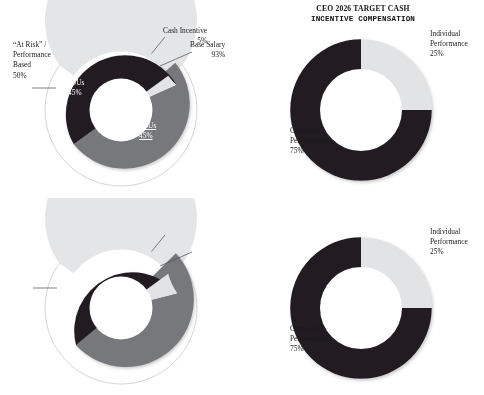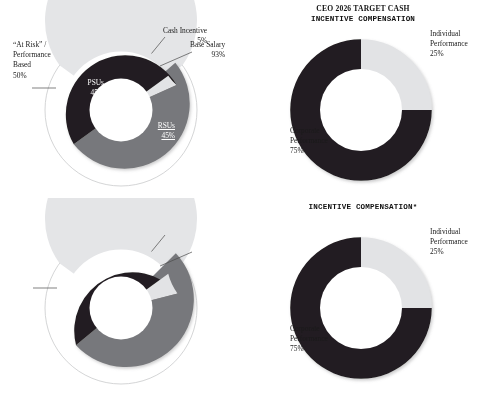--- a/index.html
+++ b/index.html
@@ -60,21 +60,21 @@
     white-space: pre-line;
   }
   .lbl-right { text-align: right; }
   .lbl-left  { text-align: left; }
 
   .slice-lbl {
     position: absolute;
     font-size: 7.4px;
     line-height: 9.6px;
     color: #ffffff;
-    text-align: right;
+    text-align: left;
     white-space: pre-line;
   }
 
   
   .p0 .lbl-atrisk      { left: 13px;   top: 40px; }
   .p0 .lbl-cash        { left: 163px; top: 26px; }
   .p0 .lbl-base        { left: 190px; top: 40px; }
   .p0 .lbl-psus        { left: 68px;  top: 78px; width: 36px; }
   .p0 .lbl-rsus        { left: 139px; top: 121px; width: 36px; text-decoration: underline; }
 
@@ -207,21 +207,20 @@
         <line x1="165" y1="37" x2="151.5" y2="53.5" stroke="#4a4a4a" stroke-width="0.7"></line>
         <line x1="192" y1="54" x2="160" y2="68" stroke="#4a4a4a" stroke-width="0.7"></line>
         <line x1="33" y1="90" x2="57" y2="90" stroke="#4a4a4a" stroke-width="0.7"></line>
       </svg>
     </div>
 
   </div>
 
   <div class="panel p3 pc">
     <div class="chart-title">
-      <span class="l2">INCENTIVE COMPENSATION*</span>
     </div>
 
     <div class="svg-wrap">
       <svg width="242" height="197" viewBox="0 0 242 197">
         <defs>
           <filter id="sh3" x="-30%" y="-30%" width="170%" height="170%">
             <feDropShadow dx="1.4" dy="1.8" stdDeviation="1.8" flood-color="#8d8e90" flood-opacity="0.45"></feDropShadow>
           </filter>
         </defs>
         <g filter="url(#sh3)">

